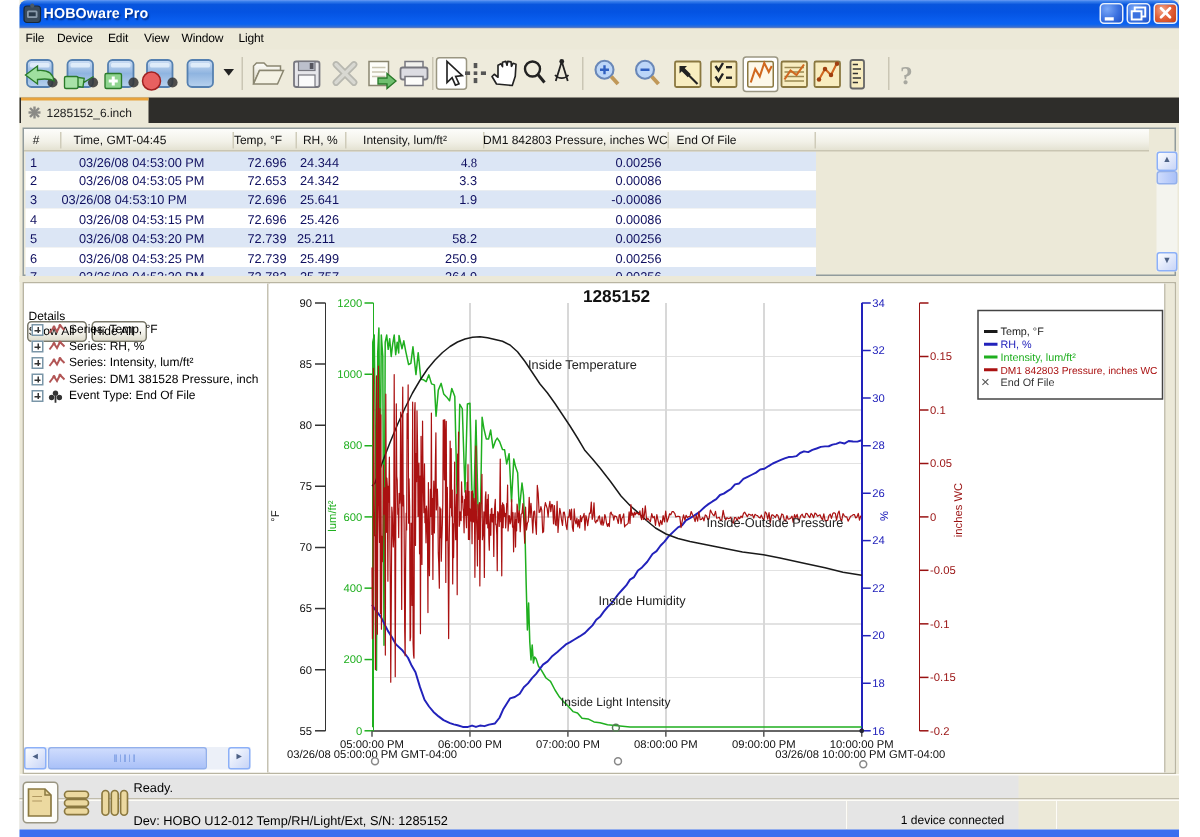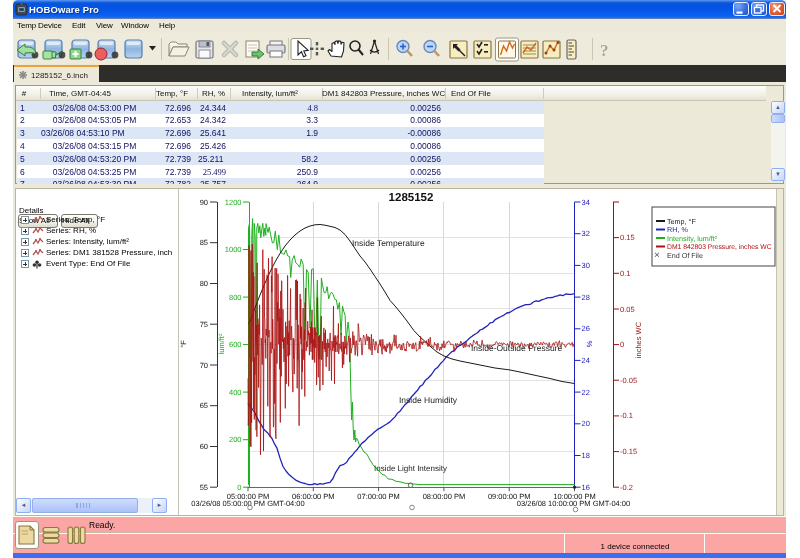--- a/index.html
+++ b/index.html
@@ -52,21 +52,21 @@
 #lowerwrap { left:15px; top:188px; width:769px; height:328px; background:#ffffff; border:1px solid #b9b5a2; }
 #leftpanel { position:absolute; left:0; top:0; width:163px; height:326px; background:#ffffff; border-right:1px solid #c5c2b2; }
 .xpbtn { position:absolute; height:14px; background:linear-gradient(to bottom,#ffffff,#f4f3ec 55%,#dedccc); border:1px solid #7a796a; border-radius:3px; font-size:8px; color:#000; text-align:left;margin-top:24px; }
 #details-label { position:absolute; left:3px; top:17px; font-size:8px; color:#000; }
 .treerow { position:absolute; left:4px; font-size:8px; color:#000; white-space:nowrap; }
 .expbox { position:absolute; width:8px; height:8px; border:1px solid #7a96a8; background:#fff; }
 .expbox::before { content:""; position:absolute; left:1px; top:2.8px; width:4px; height:1px; background:#333; }
 .expbox::after { content:""; position:absolute; left:2.8px; top:1px; width:1px; height:4px; background:#333; }
 
 
-#statusarea { left:13px; top:516px; width:773px; height:37px; background:#fca5a5; }
+#statusarea { left:13px; top:516px; width:666px; height:37px; background:#e5e5e5; }
 .stxt { position:absolute; font-size:8px; color:#000; }
 .sdiv { position:absolute; width:1px; background:#c0bcab; border-right:1px solid #fdfcf7; }
 
 #bottombar { left:13px; top:553px; width:773px; height:5px; background:#3a6ff0; }
 </style>
 </head>
 <body>
 <div id="stage">
   <div class="abs" style="left:13px;top:0;width:773px;height:553px;background:#ece9d8;"></div>
 
@@ -92,26 +92,26 @@
   <div class="abs tbtn" id="btn-close" style="left:769px;">
       <svg width="14" height="12" viewBox="0 0 14 12" style="position:absolute;left:0;top:0;">
         <g stroke="#fff" stroke-width="1.8" stroke-linecap="round">
           <line x1="4" y1="2.5" x2="10" y2="8.5"></line>
           <line x1="10" y1="2.5" x2="4" y2="8.5"></line>
         </g>
       </svg>
     </div>
 
   <div id="menubar" class="abs"></div>
-  <div class="menuitem" style="left:17px;top:21px;">Temp</div>
+  <div class="menuitem" style="left:17px;top:21px;">File</div>
   <div class="menuitem" style="left:38px;top:21px;">Device</div>
   <div class="menuitem" style="left:72px;top:21px;">Edit</div>
   <div class="menuitem" style="left:96px;top:21px;">View</div>
   <div class="menuitem" style="left:121px;top:21px;">Window</div>
-  <div class="menuitem" style="left:159px;top:21px;">Help</div>
+  <div class="menuitem" style="left:159px;top:21px;">Light</div>
 
   <div id="toolbar" class="abs"></div>
   <div id="toolbar-icons" class="abs" style="left:0;top:0;">
       <div style="position:absolute;left:13px;top:33px;"><svg width="773" height="31" viewBox="0 0 773 31">
           <defs>
             <linearGradient id="dev" x1="0" y1="0" x2="0" y2="1">
               <stop offset="0" stop-color="#cfe0f5"></stop>
               <stop offset="0.5" stop-color="#8fb4e0"></stop>
               <stop offset="1" stop-color="#b8d2ee"></stop>
             </linearGradient>
@@ -289,21 +289,21 @@
 <div style="left:24px;width:107px;text-align:center;">03/26/08 04:53:20 PM</div>
 <div style="left:139px;width:35px;text-align:right;">72.739</div>
 <div style="left:181px;width:28px;">25.211</div>
 <div style="left:214px;width:87px;text-align:right;">58.2</div>
 <div style="left:306px;width:118px;text-align:right;">0.00256</div>
 </div>
 <div class="trow rowwhite" style="top:79.0px;left:1px;">
 <div style="left:3px;">6</div>
 <div style="left:24px;width:107px;text-align:center;">03/26/08 04:53:25 PM</div>
 <div style="left:139px;width:35px;text-align:right;">72.739</div>
-<div style="left:181px;width:28px;text-align:right;font-family:Liberation Serif, serif;">25.499</div>
+<div style="left:181px;width:28px;text-align:right;">25.499</div>
 <div style="left:214px;width:87px;text-align:right;">250.9</div>
 <div style="left:306px;width:118px;text-align:right;">0.00256</div>
 </div>
 <div class="trow rowblue" style="top:91.8px;left:1px;">
 <div style="left:3px;">7</div>
 <div style="left:24px;width:107px;text-align:center;">03/26/08 04:53:30 PM</div>
 <div style="left:139px;width:35px;text-align:right;">72.782</div>
 <div style="left:181px;width:28px;text-align:right;">25.757</div>
 <div style="left:214px;width:87px;text-align:right;">264.9</div>
 <div style="left:306px;width:118px;text-align:right;">0.00256</div>
@@ -517,20 +517,21 @@
 </svg>
       </div>
       <div style="position:absolute;left:760px;top:0;width:7px;height:326px;background:#ece9d8;border-left:1px solid #c5c2b2;"></div>
   </div>
 
   <div id="statusarea" class="abs">
       <div style="position:absolute;left:0;top:0;width:773px;height:1px;background:#fdfcf7;"></div>
       <div class="stxt" style="left:76px;top:4px;font-size:8.5px;">Ready.</div>
       <div style="position:absolute;left:0;top:16px;width:773px;height:1px;background:#c0bcab;"></div>
       <div style="position:absolute;left:0;top:17px;width:773px;height:1px;background:#fdfcf7;"></div>
+      <div class="stxt" style="left:76px;top:26px;font-size:8.5px;">Dev: HOBO U12-012 Temp/RH/Light/Ext, S/N: 1285152</div>
       <div class="sdiv" style="left:551px;top:18px;height:19px;"></div>
       <div class="sdiv" style="left:691px;top:18px;height:19px;"></div>
       <div class="stxt" style="left:552px;top:26px;width:140px;text-align:center;">1 device connected</div>
       <div style="position:absolute;left:2px;top:5px;width:24px;height:28px;background:#fdfdfa;border:1px solid #9a9682;border-radius:3px;"></div>
       <svg width="110" height="37" viewBox="0 0 110 37" style="position:absolute;left:0;top:0;">
         <path d="M6,10 h11 l4,4 v14 h-15 z" fill="#ecd9a0" stroke="#8a7840" stroke-width="1.1"></path>
         <path d="M17,10 l0,4 4,0" fill="none" stroke="#8a7840" stroke-width="1"></path>
         <g stroke="#b09860" stroke-width="0.8">
           <line x1="8.5" y1="15" x2="15" y2="15"></line>
           <line x1="8.5" y1="18" x2="15" y2="18"></line>

